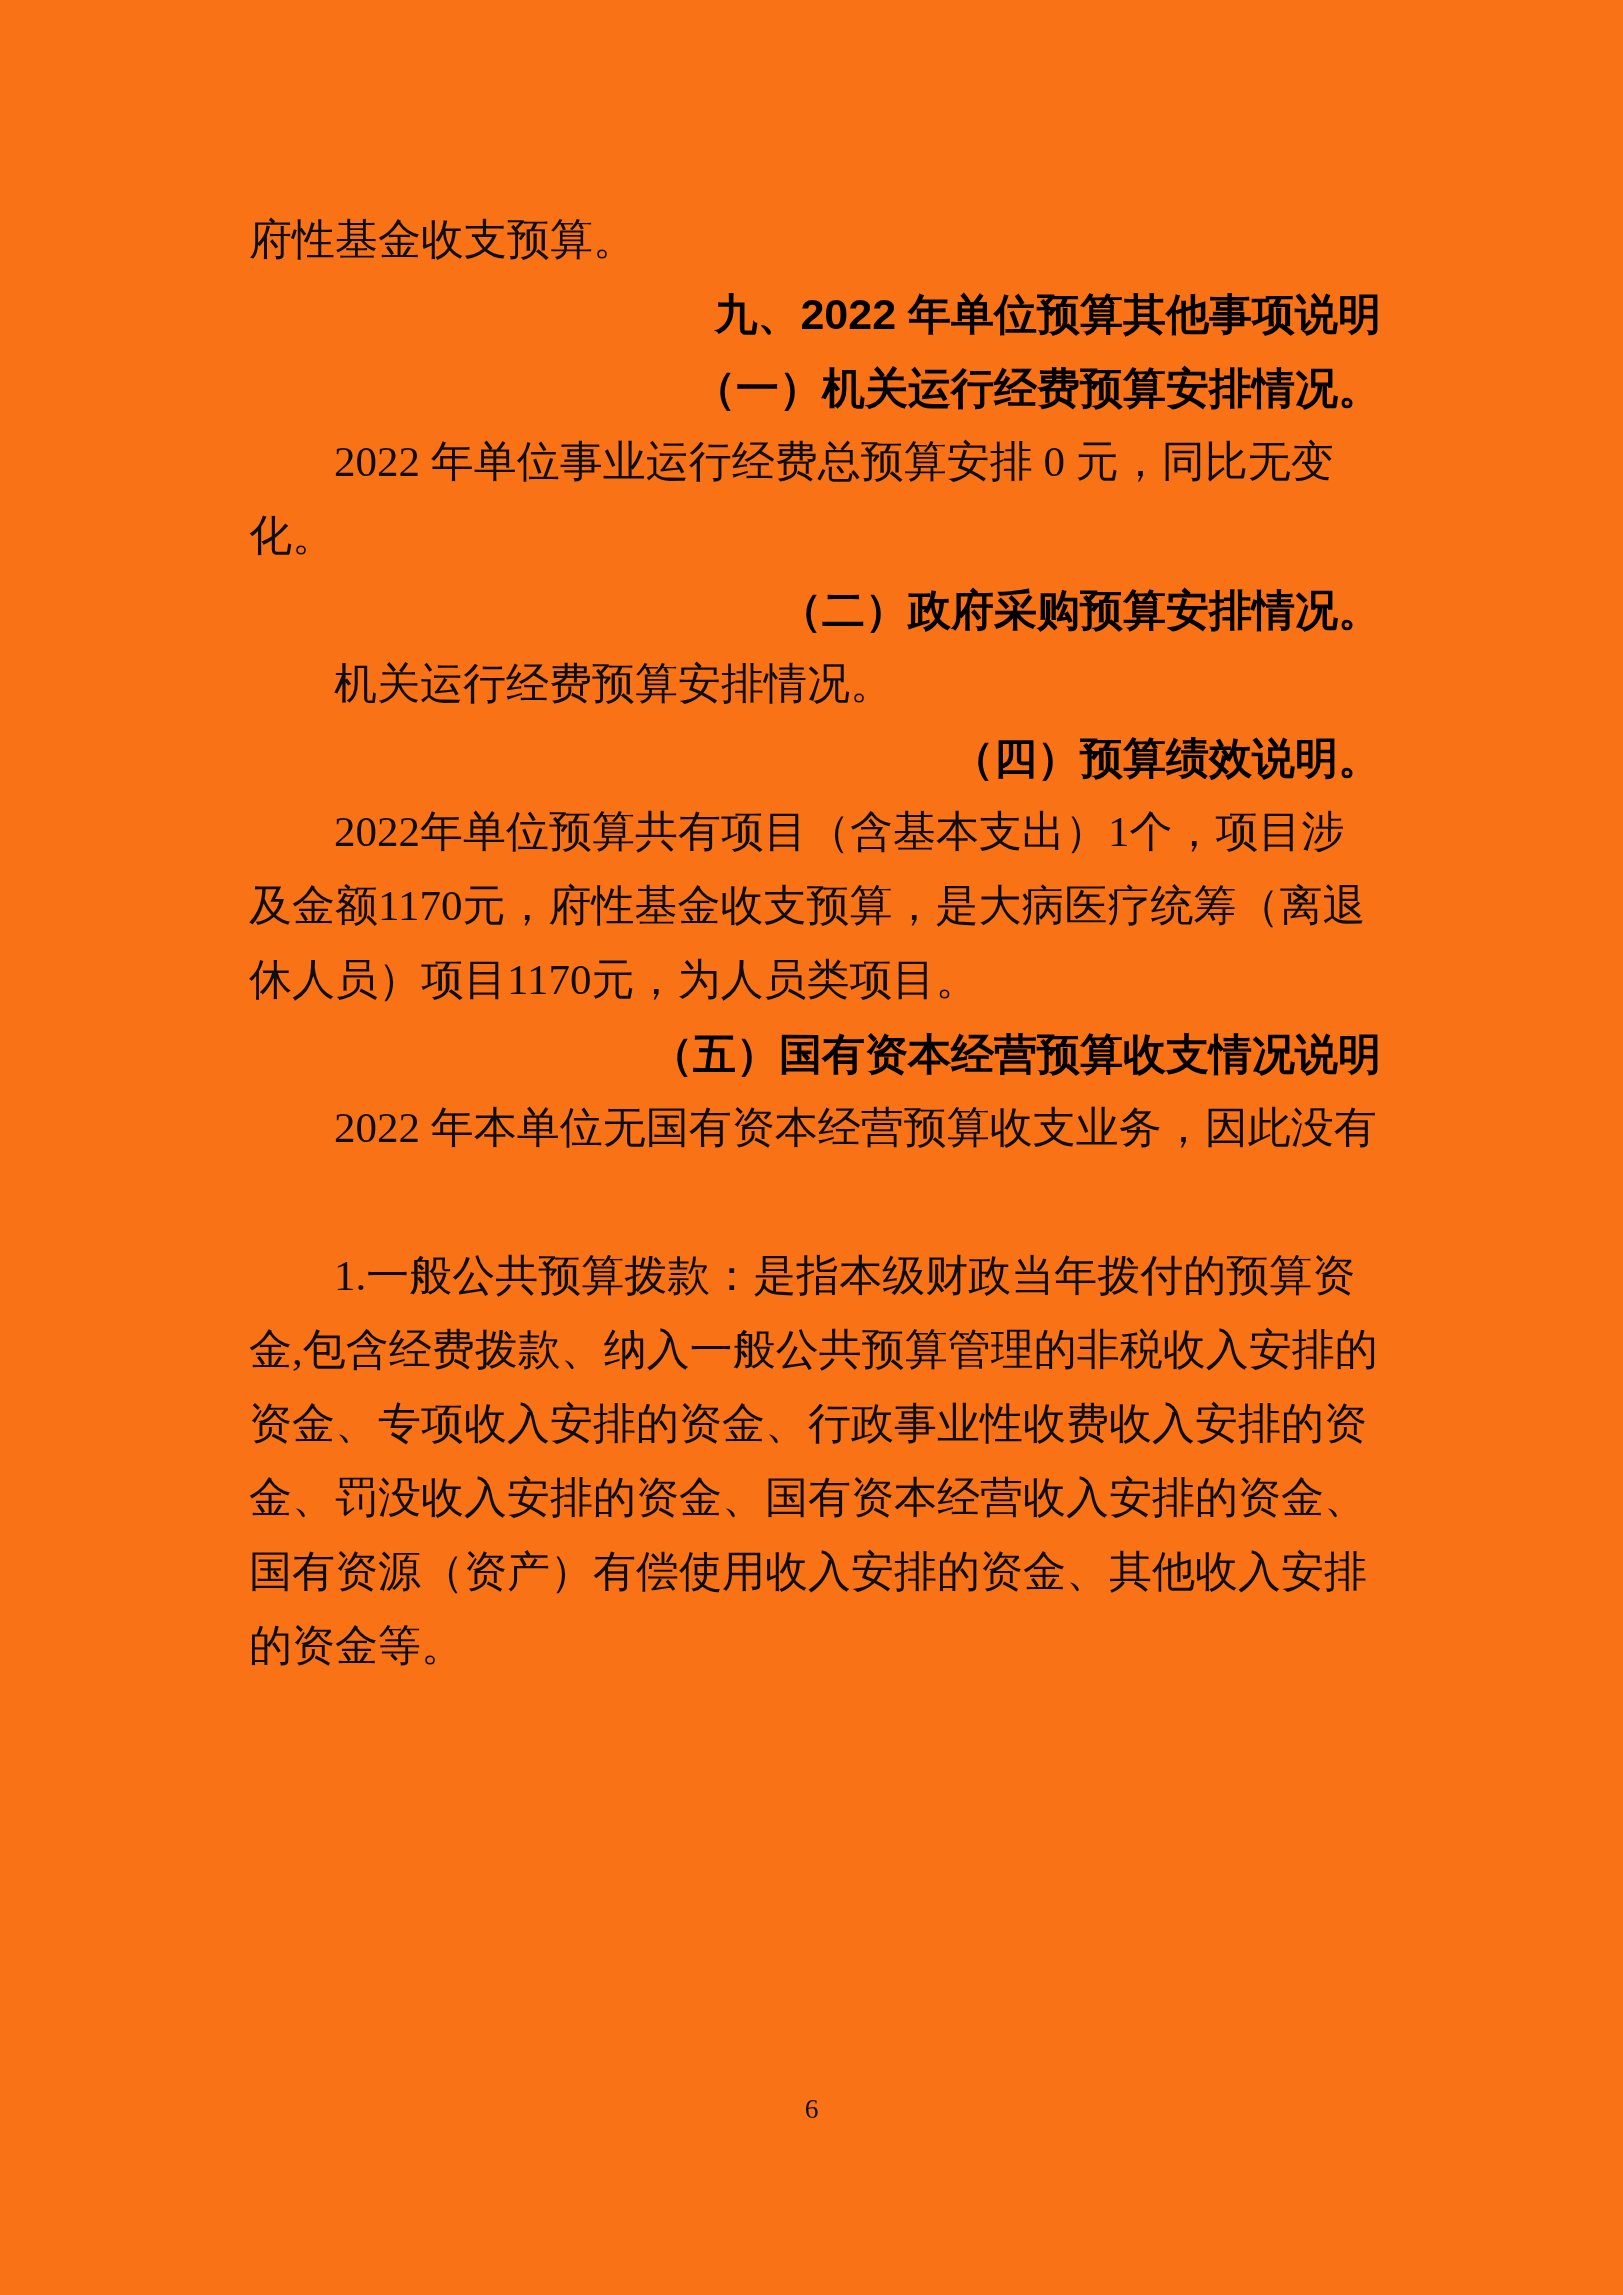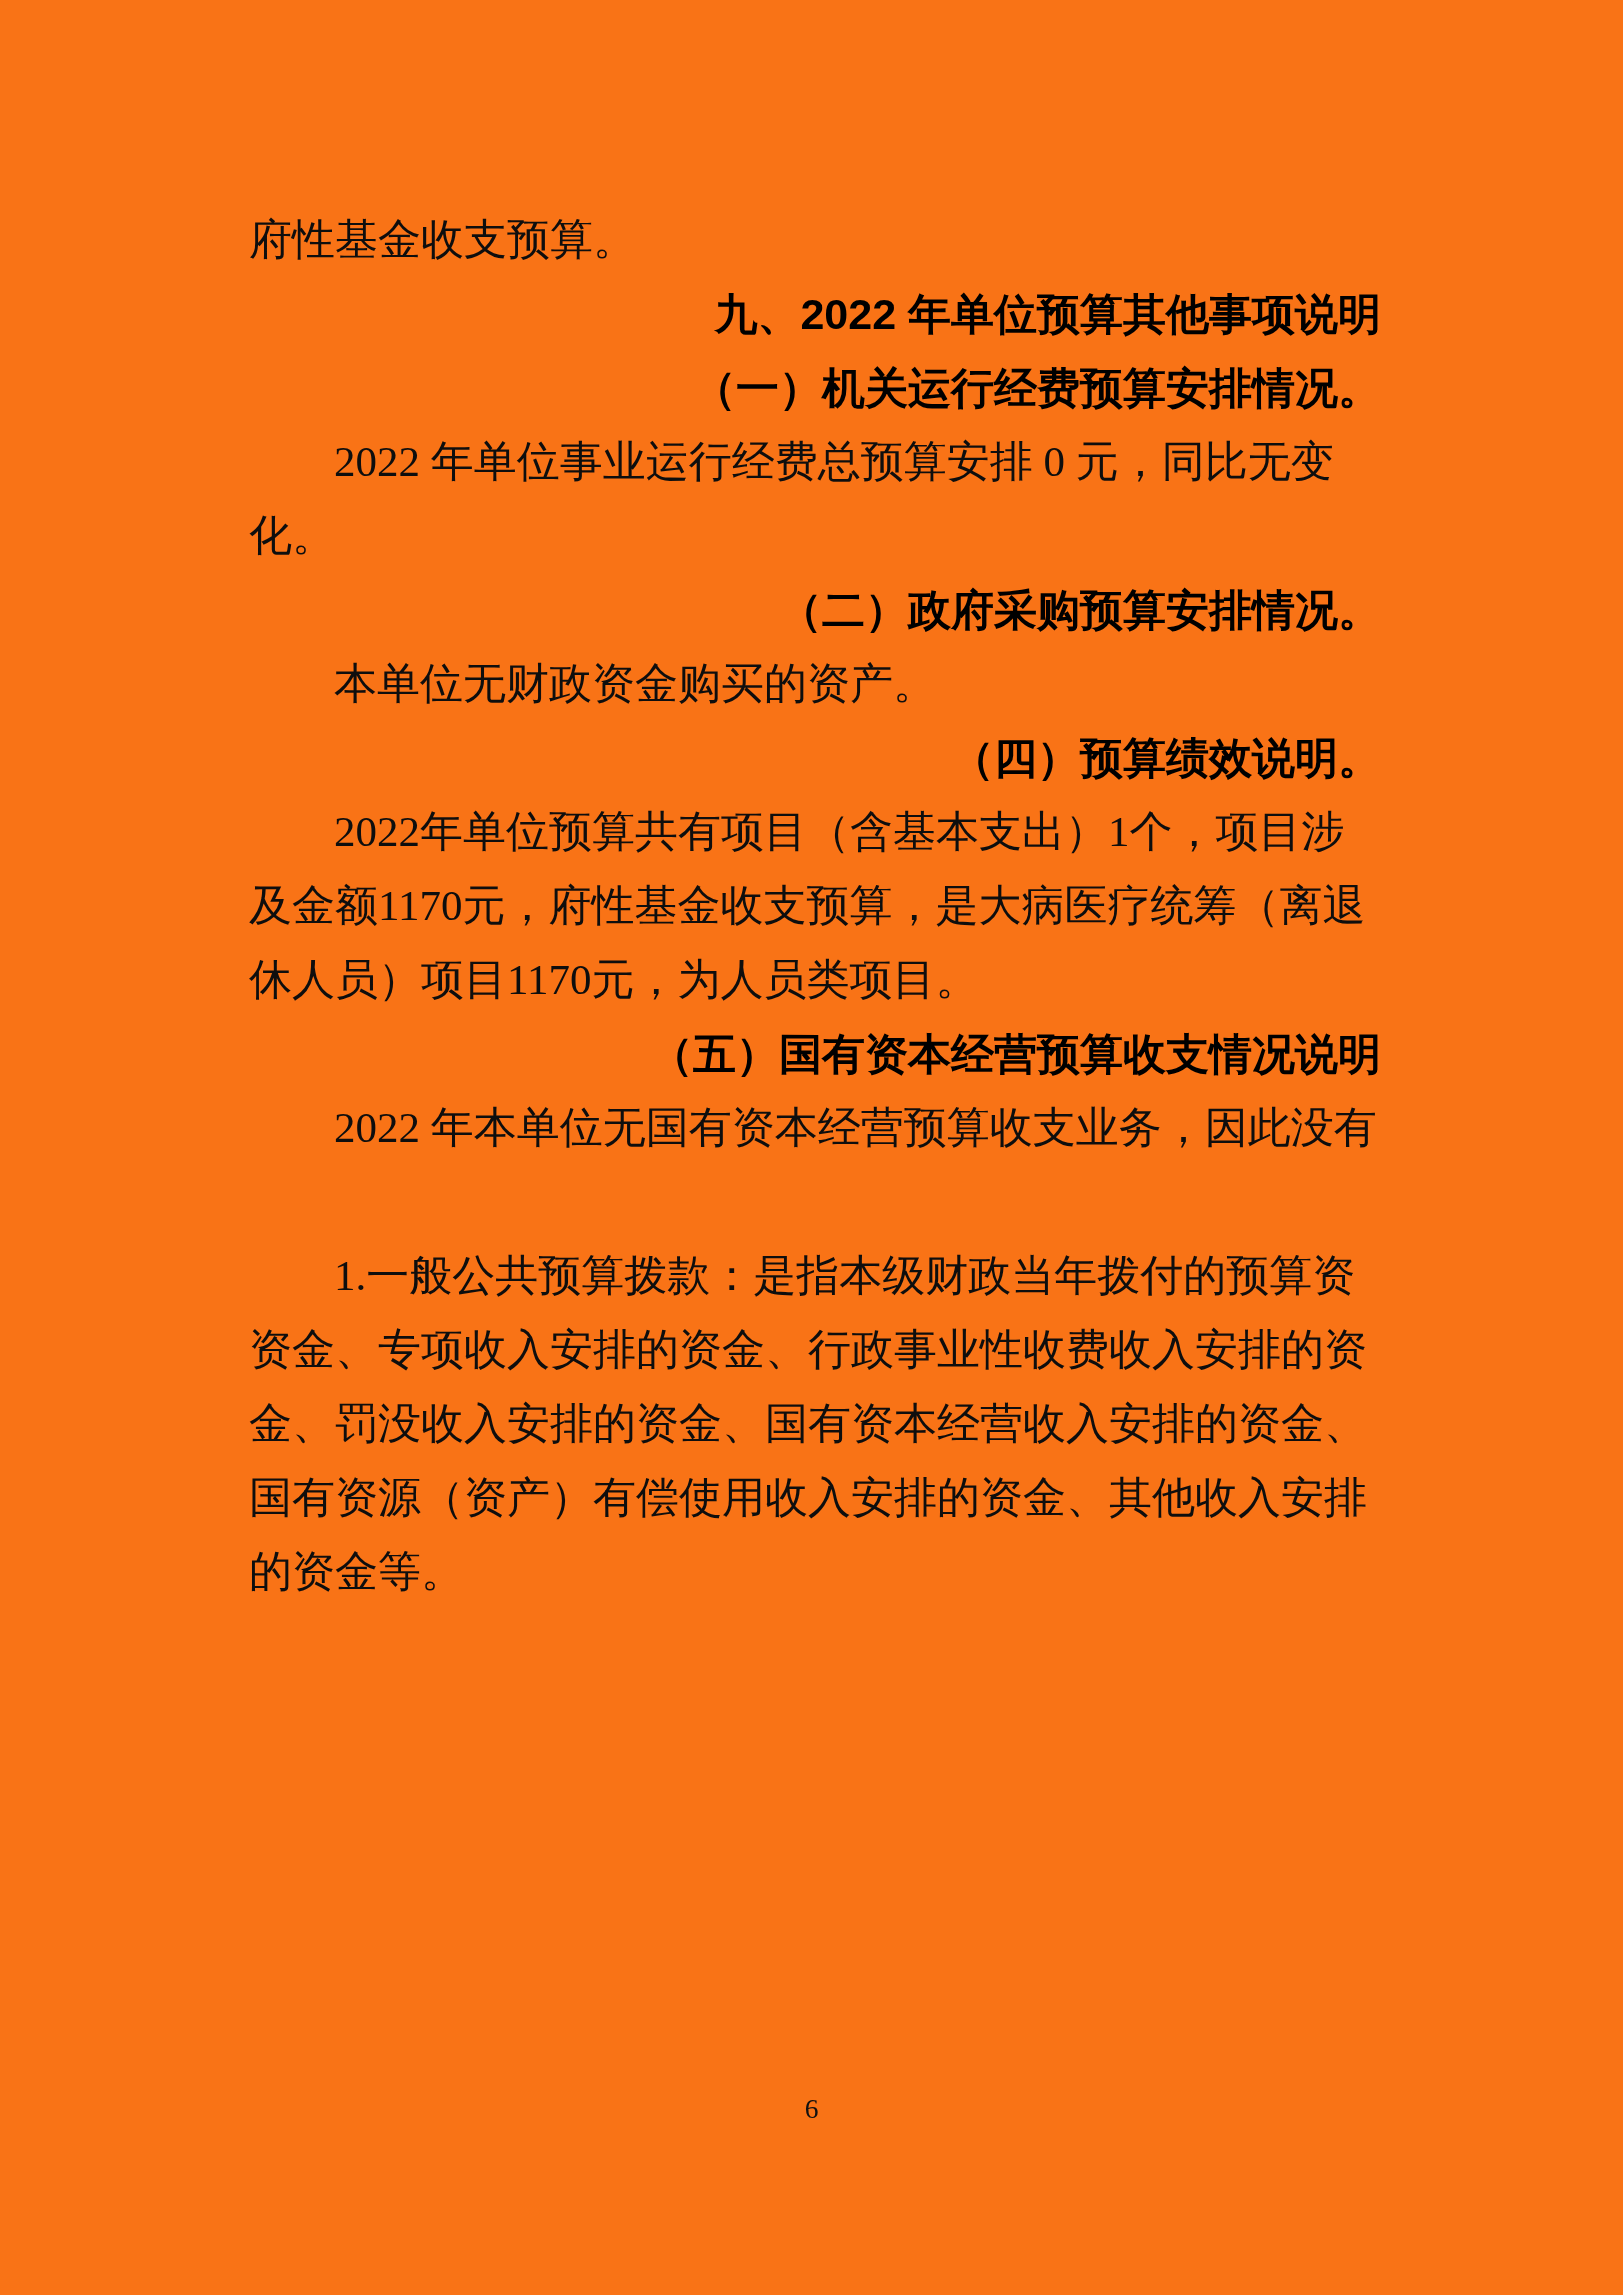--- a/index.html
+++ b/index.html
@@ -63,29 +63,30 @@
 <body>
 
 <div class="page">
   <div class="content">
     <div class="line">府性基金收支预算。</div>
     <div class="line heading indent">九、2022 年单位预算其他事项说明</div>
     <div class="line heading indent">（一）机关运行经费预算安排情况。</div>
     <div class="line indent">2022 年单位事业运行经费总预算安排 0 元，同比无变</div>
     <div class="line">化。</div>
     <div class="line heading indent">（二）政府采购预算安排情况。</div>
-    <div class="line indent">本单位无财政资金购买的资产。</div>
+    <div class="line indent">机关运行经费预算安排情况。</div>
     <div class="line heading indent">（四）预算绩效说明。</div>
     <div class="line indent">2022年单位预算共有项目（含基本支出）1个，项目涉</div>
     <div class="line">及金额1170元，府性基金收支预算，是大病医疗统筹（离退</div>
     <div class="line">休人员）项目1170元，为人员类项目。</div>
     <div class="line heading indent">（五）国有资本经营预算收支情况说明</div>
     <div class="line indent">2022 年本单位无国有资本经营预算收支业务，因此没有</div>
     <div class="line blank"></div>
     <div class="line indent">1.一般公共预算拨款：是指本级财政当年拨付的预算资</div>
+    <div class="line">金,包含经费拨款、纳入一般公共预算管理的非税收入安排的</div>
     <div class="line">资金、专项收入安排的资金、行政事业性收费收入安排的资</div>
     <div class="line">金、罚没收入安排的资金、国有资本经营收入安排的资金、</div>
     <div class="line">国有资源（资产）有偿使用收入安排的资金、其他收入安排</div>
     <div class="line">的资金等。</div>
   </div>
   <div class="footer">6</div>
 </div>
 
 
 </body></html>

